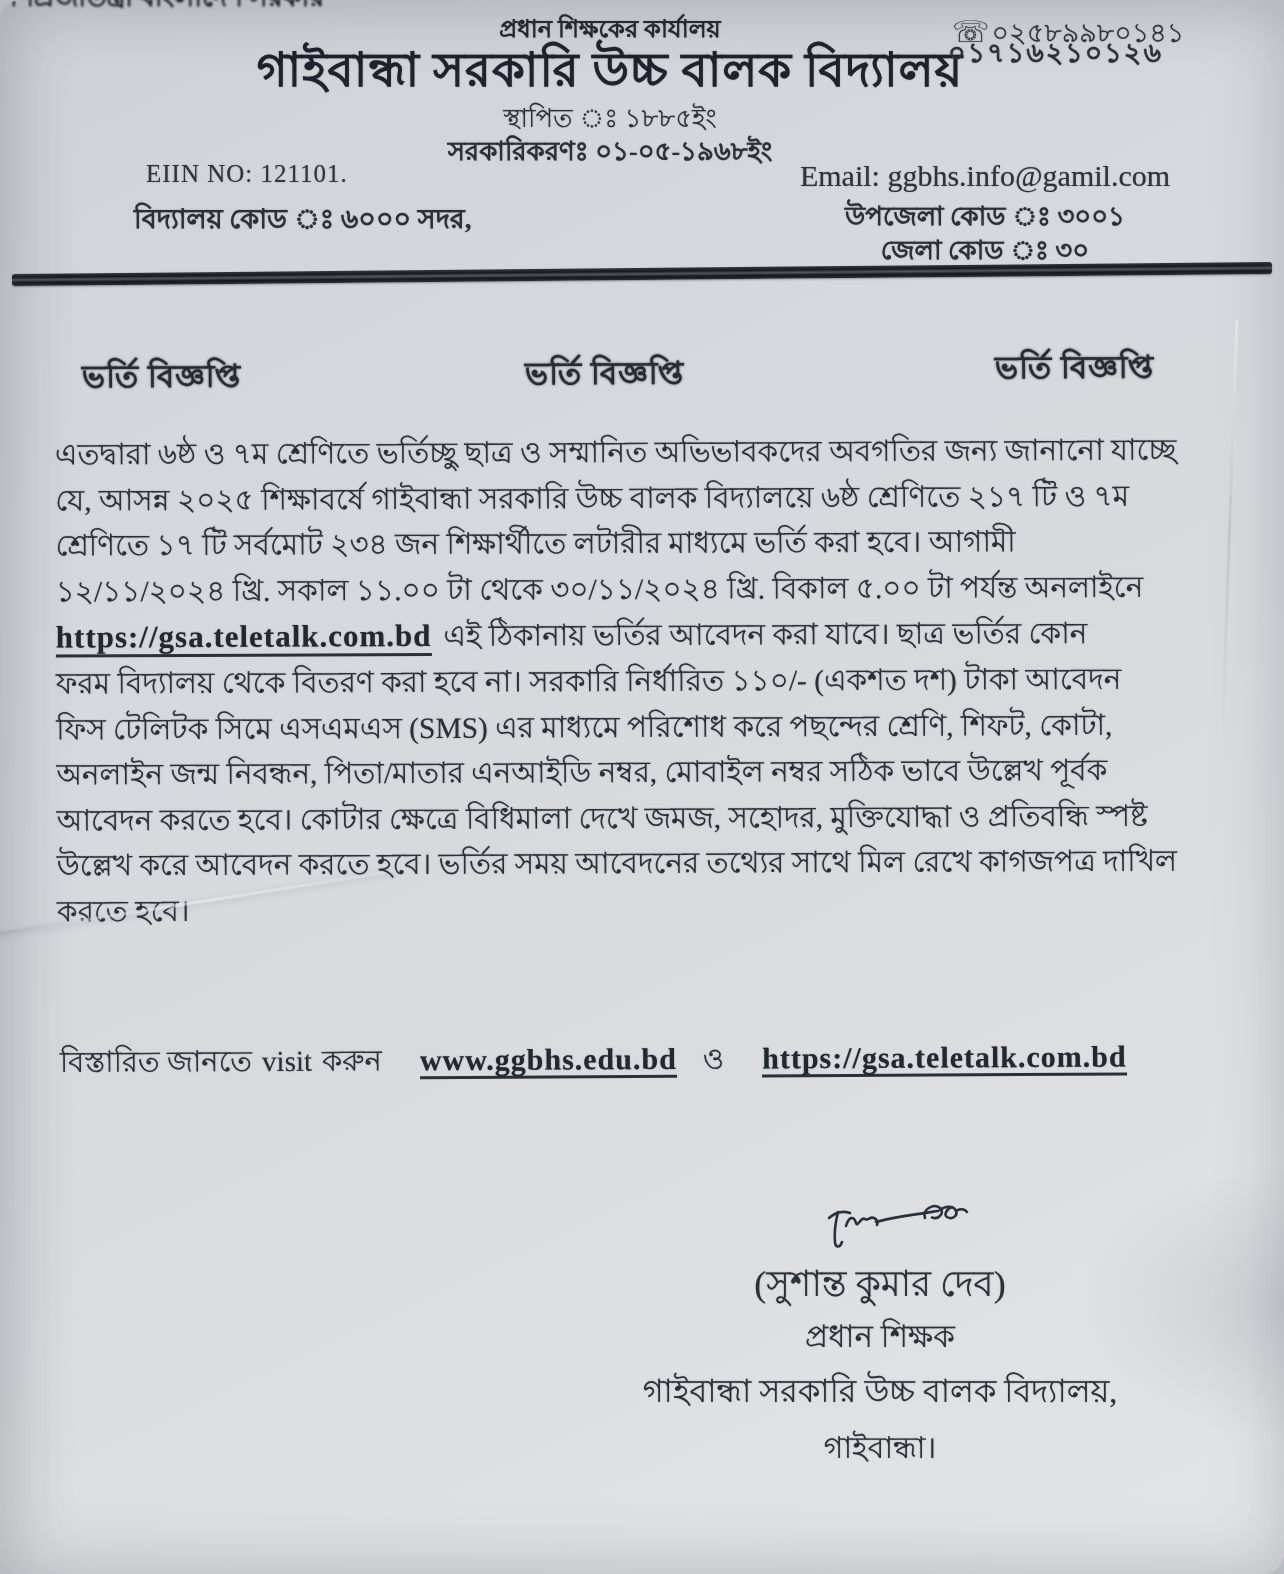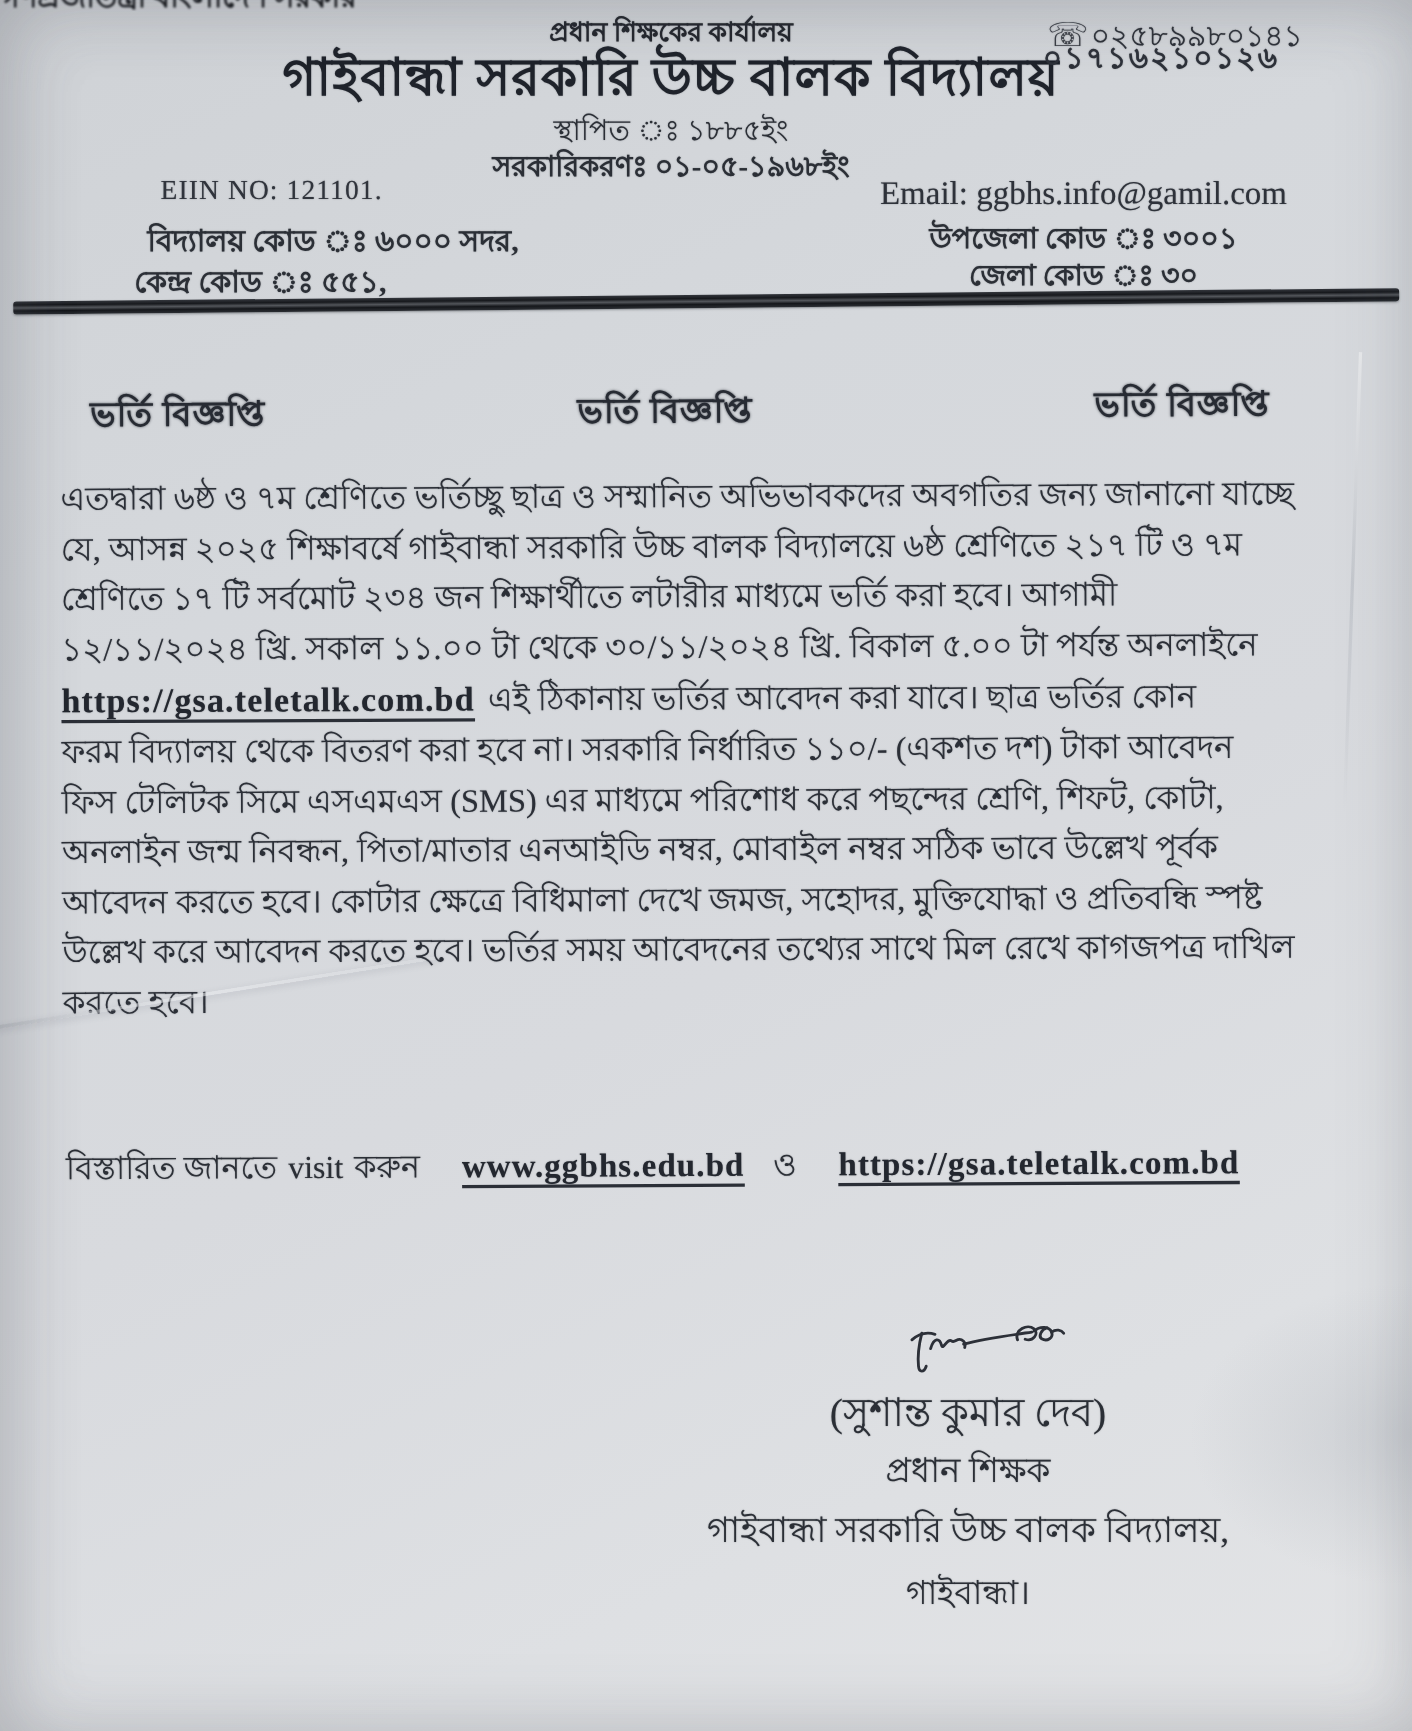--- a/index.html
+++ b/index.html
@@ -1,20 +1,21 @@
 <!DOCTYPE html>
 <html><head>
 <meta charset="utf-8">
 <style>
   html,body{margin:0;padding:0;}
   body{background:#b9bcc1;font-family:"Liberation Serif","DejaVu Serif",serif;}
   .page{
     position:relative;width:1284px;height:1574px;overflow:hidden;
     background:linear-gradient(155deg,#cfd2d6 0%,#d5d8dc 30%,#d8dade 55%,#dee0e3 80%,#e3e4e6 100%);
     color:#2b2f36;
+    border-radius:21px;
   }
   .page::after{
     content:"";position:absolute;inset:0;pointer-events:none;
     box-shadow:inset 0 0 70px rgba(80,86,96,.22), inset 20px 10px 60px rgba(70,76,86,.12);
   }
   .abs{position:absolute;}
   .bn{font-family:"Liberation Serif","DejaVu Serif",serif;}
   .soft{text-shadow:0 0 1.2px rgba(43,47,55,.55);}
   .softer{text-shadow:0 0 2.2px rgba(36,40,48,.85);}
   .ctr{text-align:center;}
@@ -90,21 +91,20 @@
   <div class="abs phone-block bn soft">
     <span class="phone-glyph">☏</span><span>০২৫৮৯৯৮০১৪১</span>
   </div>
   <div class="abs phone-row2 bn soft">০১৭১৬২১০১২৬</div>
 
   <div class="abs estab ctr bn soft">স্থাপিত ঃ ১৮৮৫ইং</div>
   <div class="abs natio ctr bn soft">সরকারিকরণঃ ০১-০৫-১৯৬৮ইং</div>
 
   <div class="abs eiin soft">EIIN NO: 121101.</div>
   <div class="abs school-code bn soft">বিদ্যালয় কোড ঃ ৬০০০ সদর,</div>
-  <div class="abs center-code bn soft">কেন্দ্র কোড ঃ ৫৫১,</div>
 
   <div class="abs email ctr soft">Email: ggbhs.info@gamil.com</div>
   <div class="abs upazila ctr bn soft">উপজেলা কোড ঃ ৩০০১</div>
   <div class="abs zila ctr bn soft">জেলা কোড ঃ ৩০</div>
 
   <div class="abs rule"></div>
 
   <div class="abs nh nh1 bn softer">ভর্তি বিজ্ঞপ্তি</div>
   <div class="abs nh nh2 bn softer">ভর্তি বিজ্ঞপ্তি</div>
   <div class="abs nh nh3 bn softer">ভর্তি বিজ্ঞপ্তি</div>

